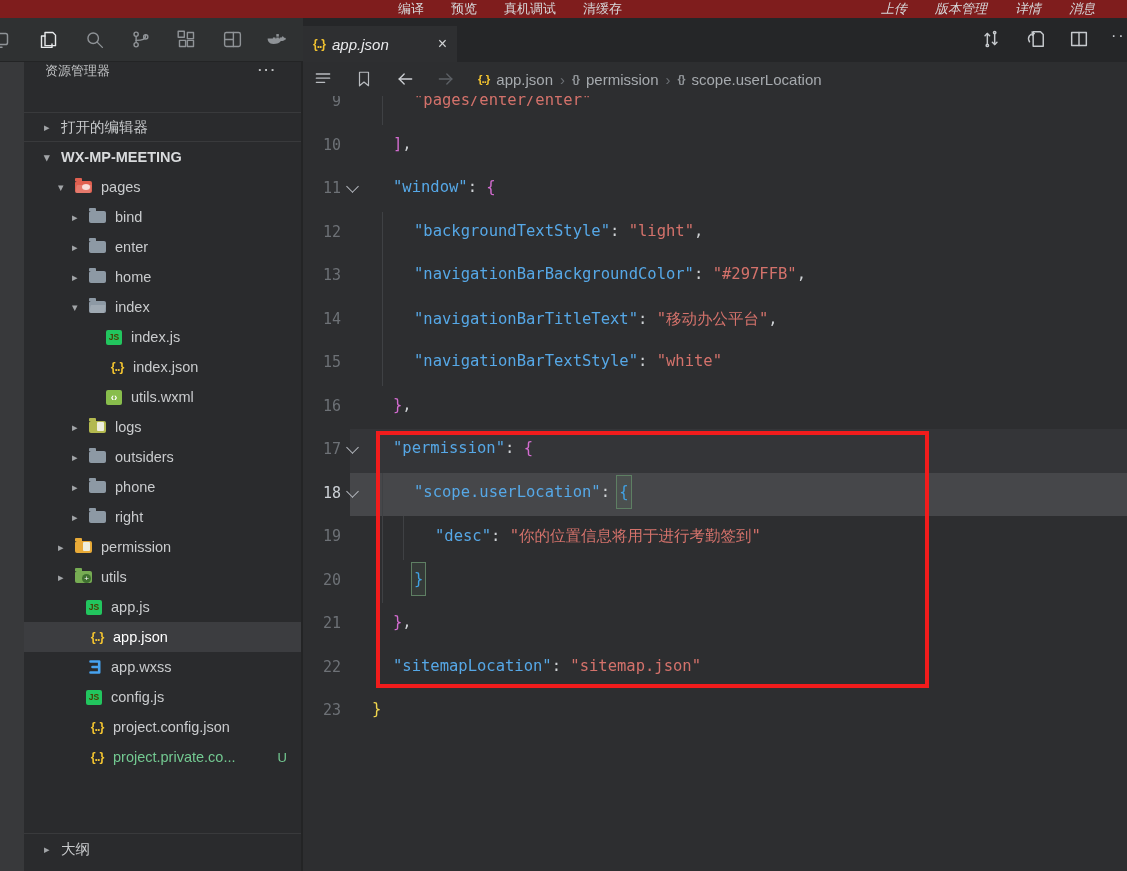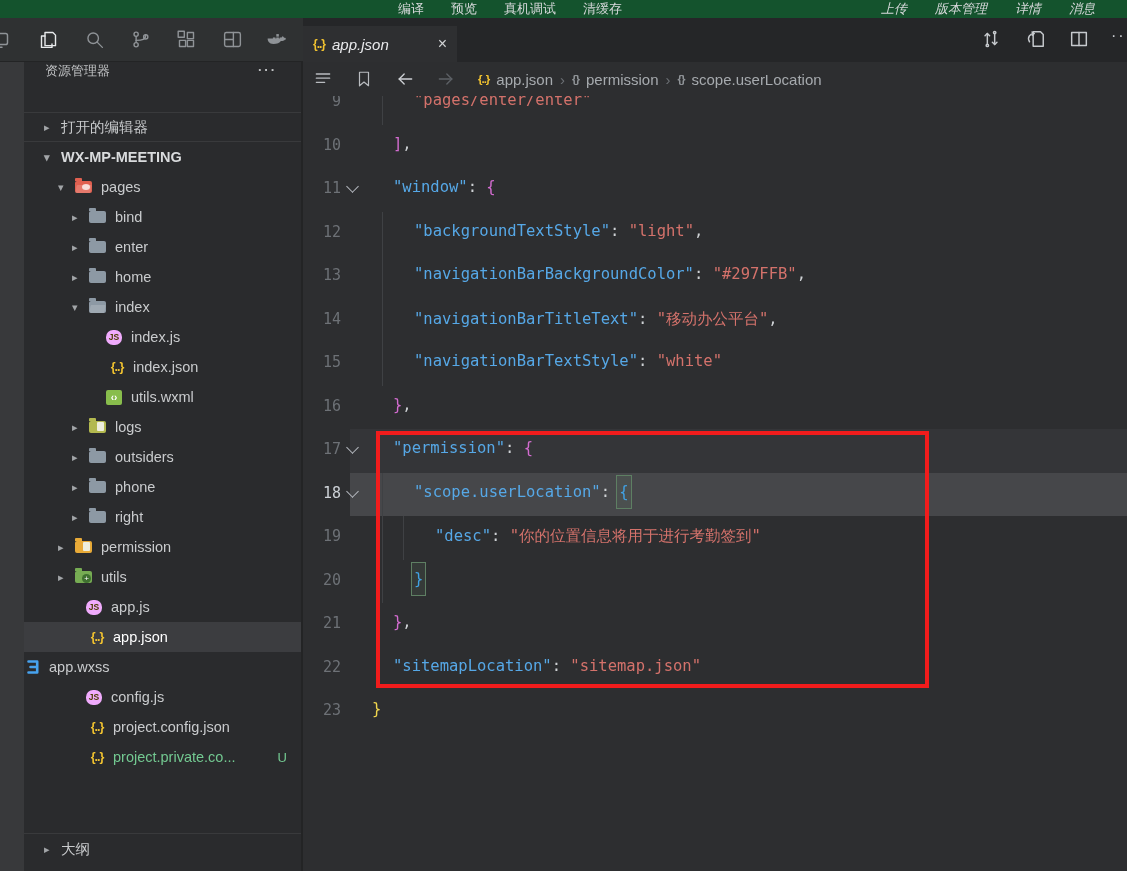--- a/index.html
+++ b/index.html
@@ -1,19 +1,19 @@
 <!DOCTYPE html>
 <html><head>
 <meta charset="utf-8">
 <style>
   html,body{margin:0;padding:0;background:#2d2e30;}
   body{width:1127px;height:871px;overflow:hidden;position:relative;
        font-family:"Liberation Sans",sans-serif;-webkit-font-smoothing:antialiased;}
   
-  .menubar{height:18px;background:#14532d;display:flex;align-items:center;font-size:13px;color:#d6d8da;}
+  .menubar{height:18px;background:#7f1d1d;display:flex;align-items:center;font-size:13px;color:#d6d8da;}
   .menu-left{display:flex;gap:27px;margin-left:398px;}
   .menu-right{display:flex;gap:28px;margin-left:auto;margin-right:32px;font-style:italic;}
   .menu-item{cursor:default;white-space:nowrap;}
   
   .row2{height:44px;display:flex;}
   .activity-bar{width:303px;background:#2f3132;display:flex;align-items:center;gap:24px;overflow:hidden;border-bottom:1px solid #232425;}
   .ab-icon{width:22px;height:22px;flex:0 0 auto;color:#8f9397;display:flex;align-items:center;justify-content:center;}
   .ab-icon.first{margin-left:-9px;}
   .ab-icon.active{color:#e8eaec;}
   .tabstrip{flex:1;background:#252628;display:flex;position:relative;}
@@ -43,21 +43,21 @@
   .folder::before{content:'';position:absolute;top:-3px;left:0;width:7px;height:3px;border-radius:1px 1px 0 0;background:inherit;}
   .folder.open::after{content:'';position:absolute;left:1px;bottom:0;width:15px;height:8px;background:rgba(255,255,255,.16);transform:skewX(-10deg);border-radius:1px;}
   .folder .decor{position:absolute;right:2px;top:1px;width:7px;height:9px;background:#eeeedd;border-radius:1px;}
   .folder .decor-plus{position:absolute;right:1px;bottom:0;width:9px;height:9px;border-radius:50%;background:#3f7030;color:#fff;font-size:8px;line-height:9px;text-align:center;}
   .folder .decor-eye{position:absolute;right:2px;top:3px;width:8px;height:6px;border-radius:50%;background:#f6d9d4;}
   .f-pages{background:#e06050;}
   .f-logs{background:#b3b94f;}
   .f-resources{background:#e8aa38;}
   .f-utils{background:#76ac53;}
   .fi{width:16px;height:15px;border-radius:2px;display:flex;align-items:center;justify-content:center;margin-right:9px;flex:0 0 auto;}
-  .fi-js{background:#f0abfc;color:#4a3d00;font-size:8.5px;font-weight:bold;border-radius:7px;}
+  .fi-js{background:#22c55e;color:#4a3d00;font-size:8.5px;font-weight:bold;}
   .fi-json{width:22px;margin-right:5px;color:#f2c330;font-weight:bold;font-size:12.5px;letter-spacing:-1px;flex:0 0 auto;text-align:center;}
   .fi-wxml{background:#88bd4c;color:#fff;font-size:10px;font-weight:bold;}
   .fi-wxss{width:16px;height:16px;margin-right:9px;flex:0 0 auto;display:flex;align-items:center;justify-content:center;}
   .bottom-secs{position:absolute;top:771px;left:0;right:0;border-top:1px solid #393a3c;}
   
   .editor-col{flex:1;display:flex;flex-direction:column;min-width:0;}
   .crumb-row{height:34px;display:flex;align-items:center;background:#2d2e30;color:#a6aaae;}
   .cr-icon{width:24px;height:24px;display:flex;align-items:center;justify-content:center;color:#b9bcc0;flex:0 0 auto;}
   .cr-back{color:#ced1d5;}
   .cr-fwd{color:#5d6166;}
@@ -289,21 +289,21 @@
           <span>utils</span>
         </div>
         <div class="trow" style="padding-left: 62px;">
           <span class="fi fi-js">JS</span>
           <span>app.js</span>
         </div>
         <div class="trow selected" style="padding-left: 62px;">
           <span class="fi-json">{..}</span>
           <span>app.json</span>
         </div>
-        <div class="trow" style="">
+        <div class="trow" style="padding-left: 62px;">
           <span class="fi-wxss">
             <svg width="16" height="16" viewBox="0 0 16 16">
               <path d="M13.2 2.5H4.5M13.2 8H6.5M13.2 13.5H4.5M13.2 2.5v11" fill="none" stroke="#47a3ef" stroke-width="2.6" stroke-linecap="round"></path>
             </svg>
           </span>
           <span>app.wxss</span>
         </div>
         <div class="trow" style="padding-left: 62px;">
           <span class="fi fi-js">JS</span>
           <span>config.js</span>

